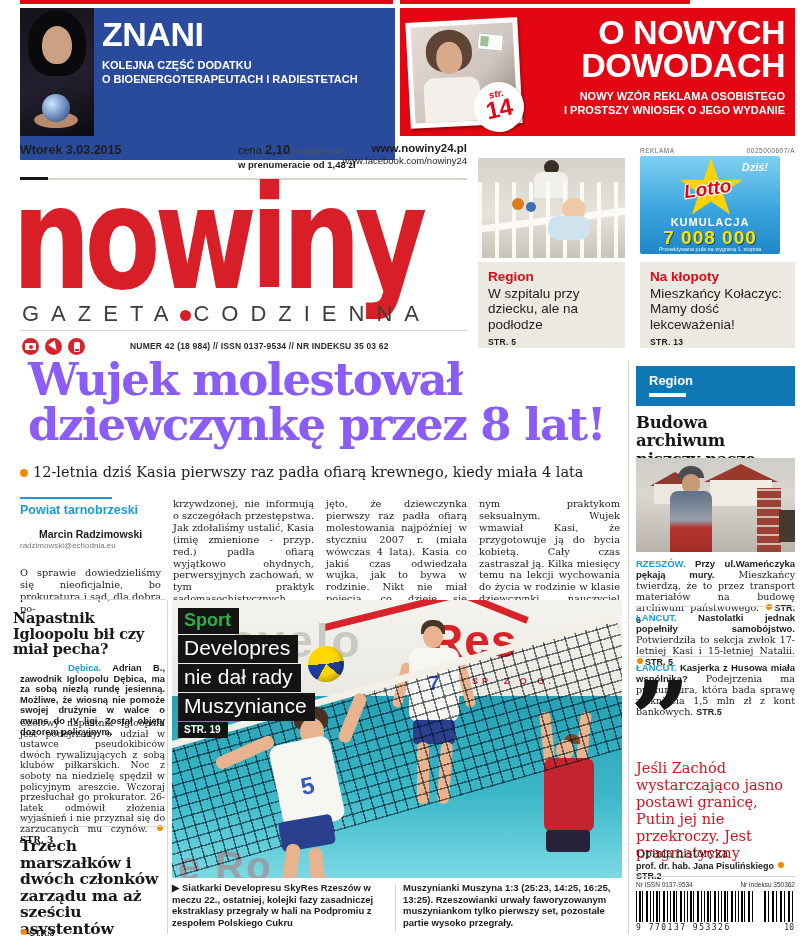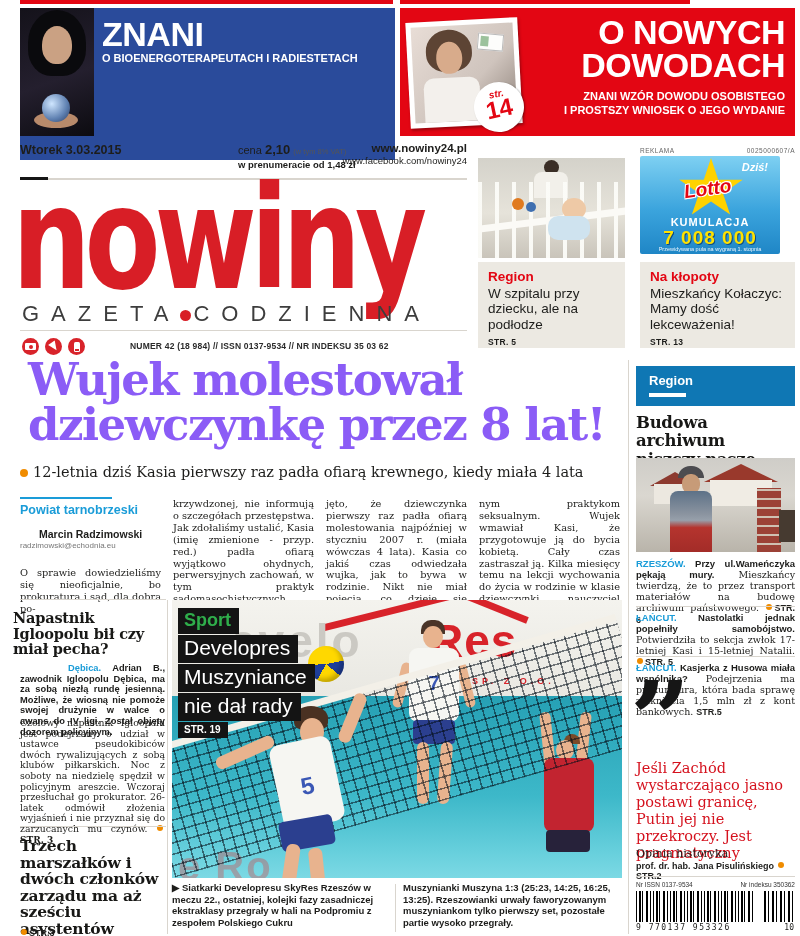--- a/index.html
+++ b/index.html
@@ -174,41 +174,42 @@
 
   <div class="abs banner-blue">
     <div class="abs b-photo">
       <div class="abs b-hair"></div>
       <div class="abs b-face"></div>
       <div class="abs b-hands"></div>
       <div class="abs b-orb"></div>
     </div>
     <div class="abs" style="left:82px;top:10px;width:288px;">
       <div class="banner-title">ZNANI</div>
+      <div class="banner-sub" style="margin-top:7px;">KOLEJNA CZĘŚĆ DODATKU</div>
       <div class="banner-sub">O BIOENERGOTERAPEUTACH I RADIESTETACH</div>
     </div>
   </div>
 
   <div class="abs banner-red">
     <div class="abs polaroid">
       <div class="polaroid-inner">
         <div class="p-hair"></div>
         <div class="p-face"></div>
         <div class="p-top"></div>
         <div class="p-card"></div>
       </div>
     </div>
     <div class="abs badge">
       <span class="s">str.</span>
       <span class="n">14</span>
     </div>
     <div class="abs" style="right:10px;top:8px;width:262px;text-align:right;">
       <div class="banner-title">O NOWYCH</div>
       <div class="banner-title">DOWODACH</div>
-      <div class="banner-sub" style="margin-top:7px;">ZNANI WZÓR DOWODU OSOBISTEGO</div>
+      <div class="banner-sub" style="margin-top:7px;">NOWY WZÓR REKLAMA OSOBISTEGO</div>
       <div class="banner-sub">I PROSTSZY WNIOSEK O JEGO WYDANIE</div>
     </div>
   </div>
 
   <div class="abs dateline-date">Wtorek 3.03.2015</div>
   <div class="abs price-block">
     <span>cena</span>
     <span class="big">2,10</span>
     <span class="small">(w tym 8% VAT)</span>
     <span class="sub">w prenumeracie od 1,48 zł</span>
@@ -352,22 +353,22 @@
       <div class="abs" style="left:72px;top:126px;width:54px;height:30px;background:#2b3f8f;border-radius:5px;transform:rotate(-10deg);"></div>
       <div class="abs skin" style="left:76px;top:152px;width:14px;height:44px;border-radius:6px;transform:rotate(8deg);"></div>
       <div class="abs skin" style="left:102px;top:156px;width:14px;height:44px;border-radius:6px;transform:rotate(-6deg);"></div>
     </div>
 
     <div class="ball" style="z-index:7;"></div>
 
     <div class="sport-ov" style="z-index:10;">
       <div class="chipline k">Sport</div>
       <div class="chipline">Developres</div>
+      <div class="chipline">nie dał rady</div>
       <div class="chipline">Muszyniance</div>
-      <div class="chipline">nie dał rady</div>
       <div class="chipline pg">STR. 19</div>
     </div>
   </div>
 
   <div class="abs caption" style="left:172px;width:216px;">
     <span class="mk">▶ </span><span>Siatkarki Developresu SkyRes Rzeszów w meczu 22., ostatniej, kolejki fazy zasadniczej ekstraklasy przegrały w hali na Podpromiu z zespołem Polskiego Cukru</span>
   </div>
   <div class="abs vrule" style="left:395px;top:884px;height:48px;"></div>
   <div class="abs caption" style="left:403px;width:219px;">Muszynianki Muszyna 1:3 (25:23, 14:25, 16:25, 13:25). Rzeszowianki urwały faworyzowanym muszyniankom tylko pierwszy set, pozostałe partie wysoko przegrały.</div>
 

